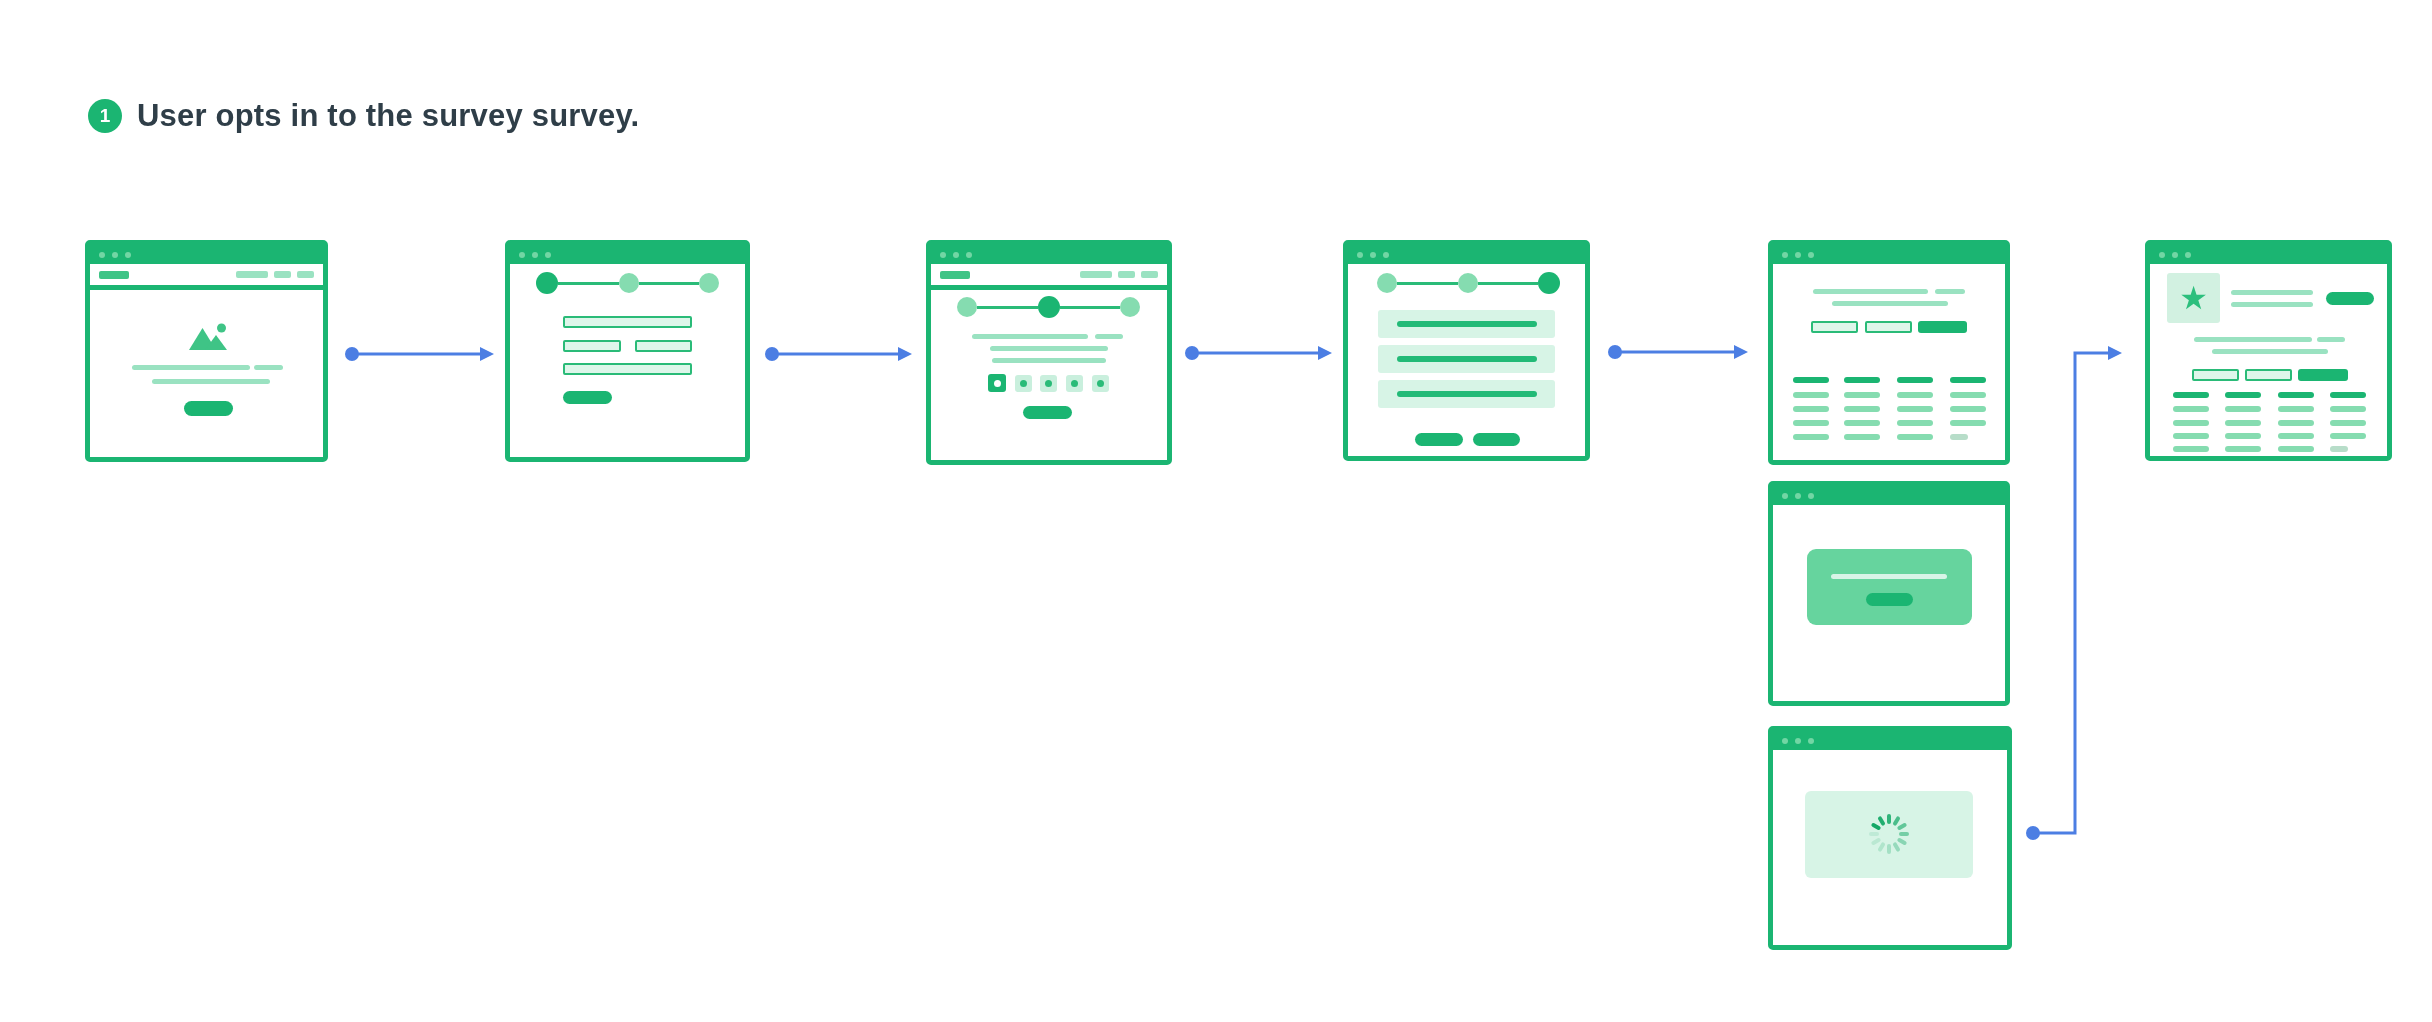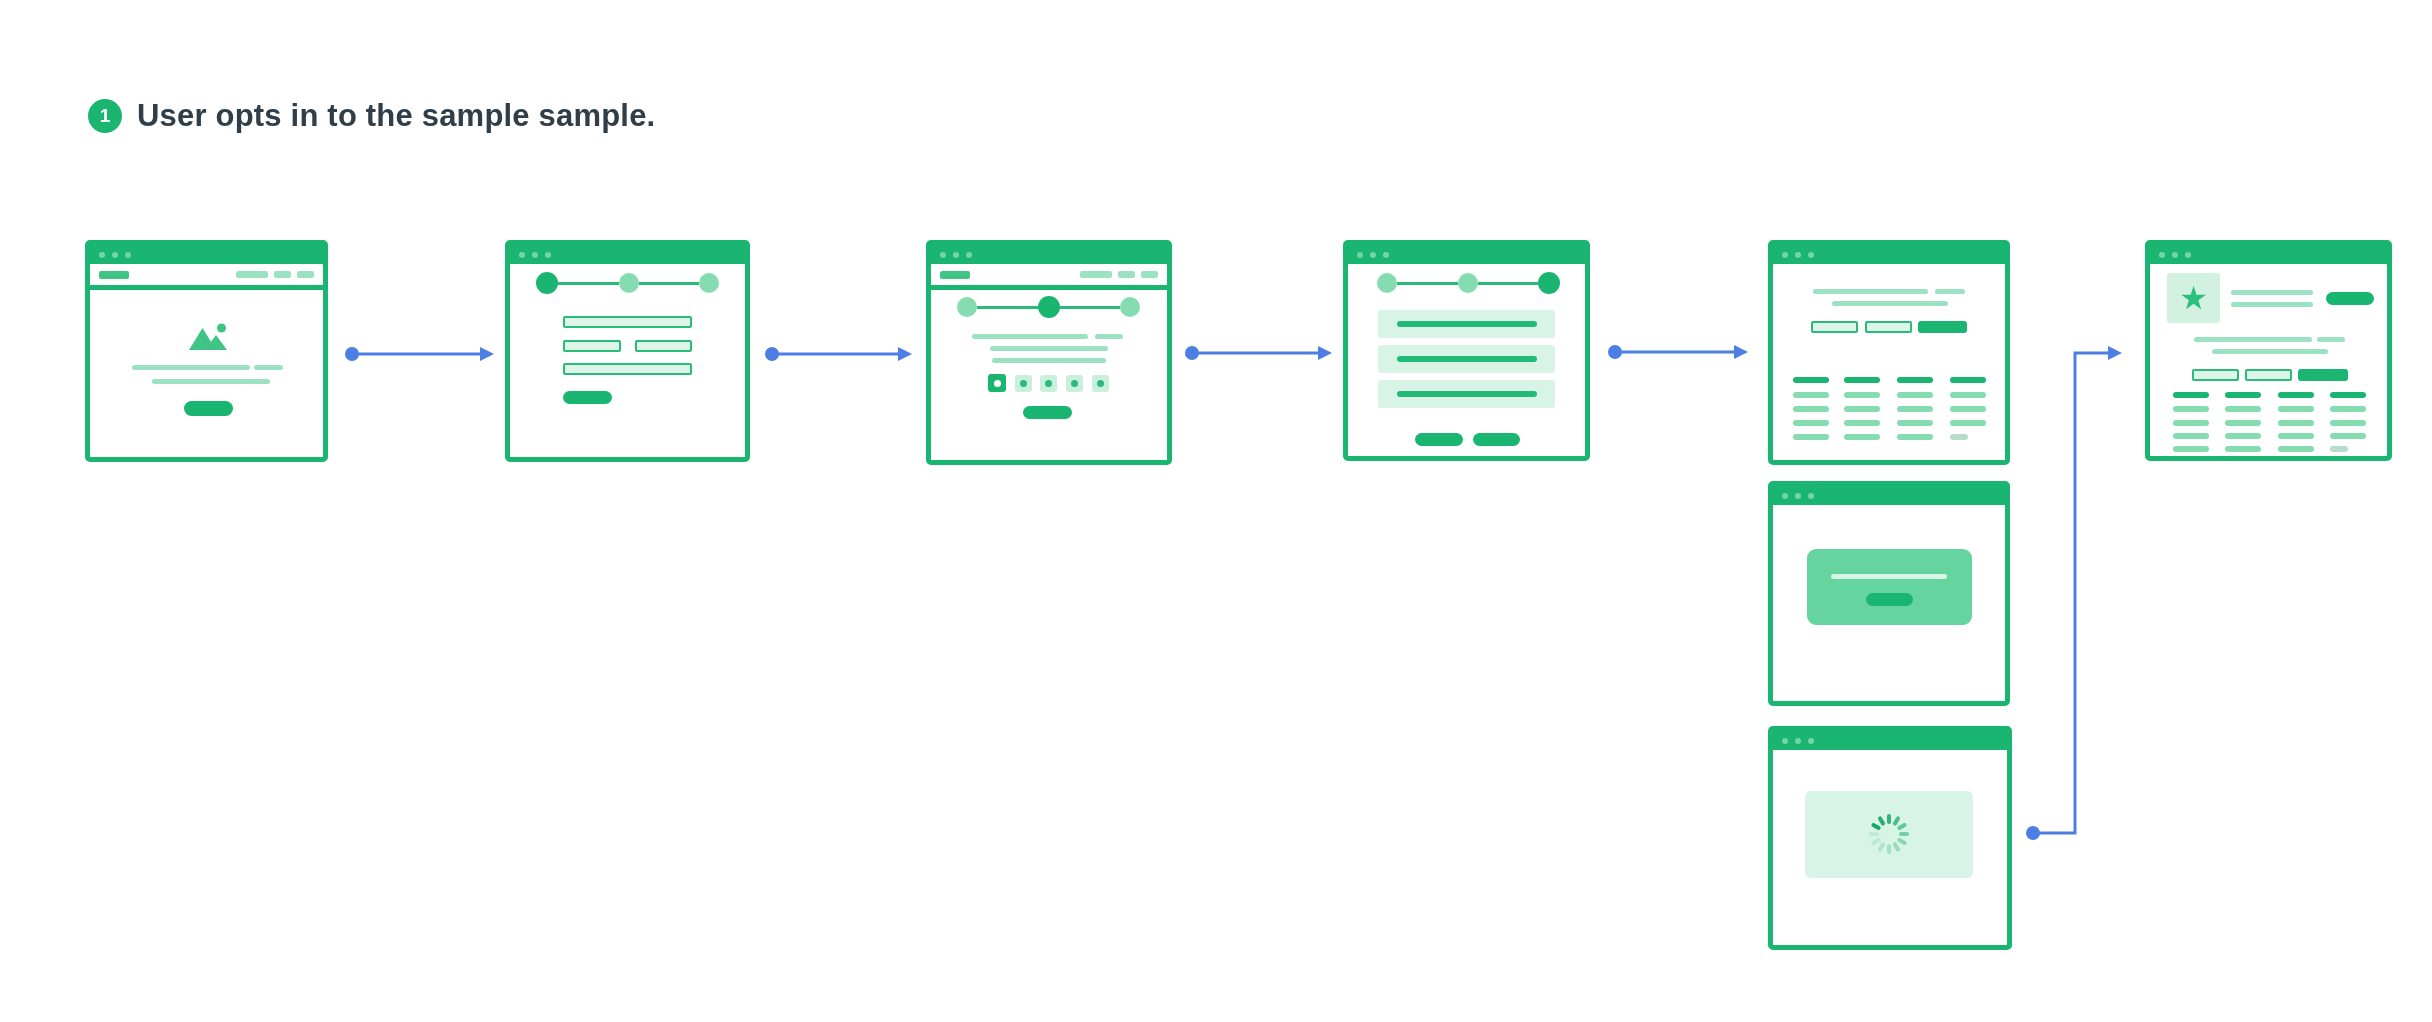--- a/index.html
+++ b/index.html
@@ -87,21 +87,21 @@
   .connectors circle{fill:var(--connector-blue,#4c7ee3);}
   .connectors polygon{fill:var(--connector-blue,#4c7ee3);}
 </style>
 </head>
 <body>
 
 <div class="page">
 
   <div class="step-header">
     <div class="badge">1</div>
-    <h1 class="title">User opts in to the sample sample.</h1>
+    <h1 class="title">User opts in to the survey survey.</h1>
   </div>
 
   <div class="card" style="left:85px;top:240px;width:243px;height:222px">
     <div class="titlebar">
       <i class="dot"></i>
         <i class="dot"></i>
         <i class="dot"></i>
     </div>
     <div class="navbar">
       <div class="logo"></div>

